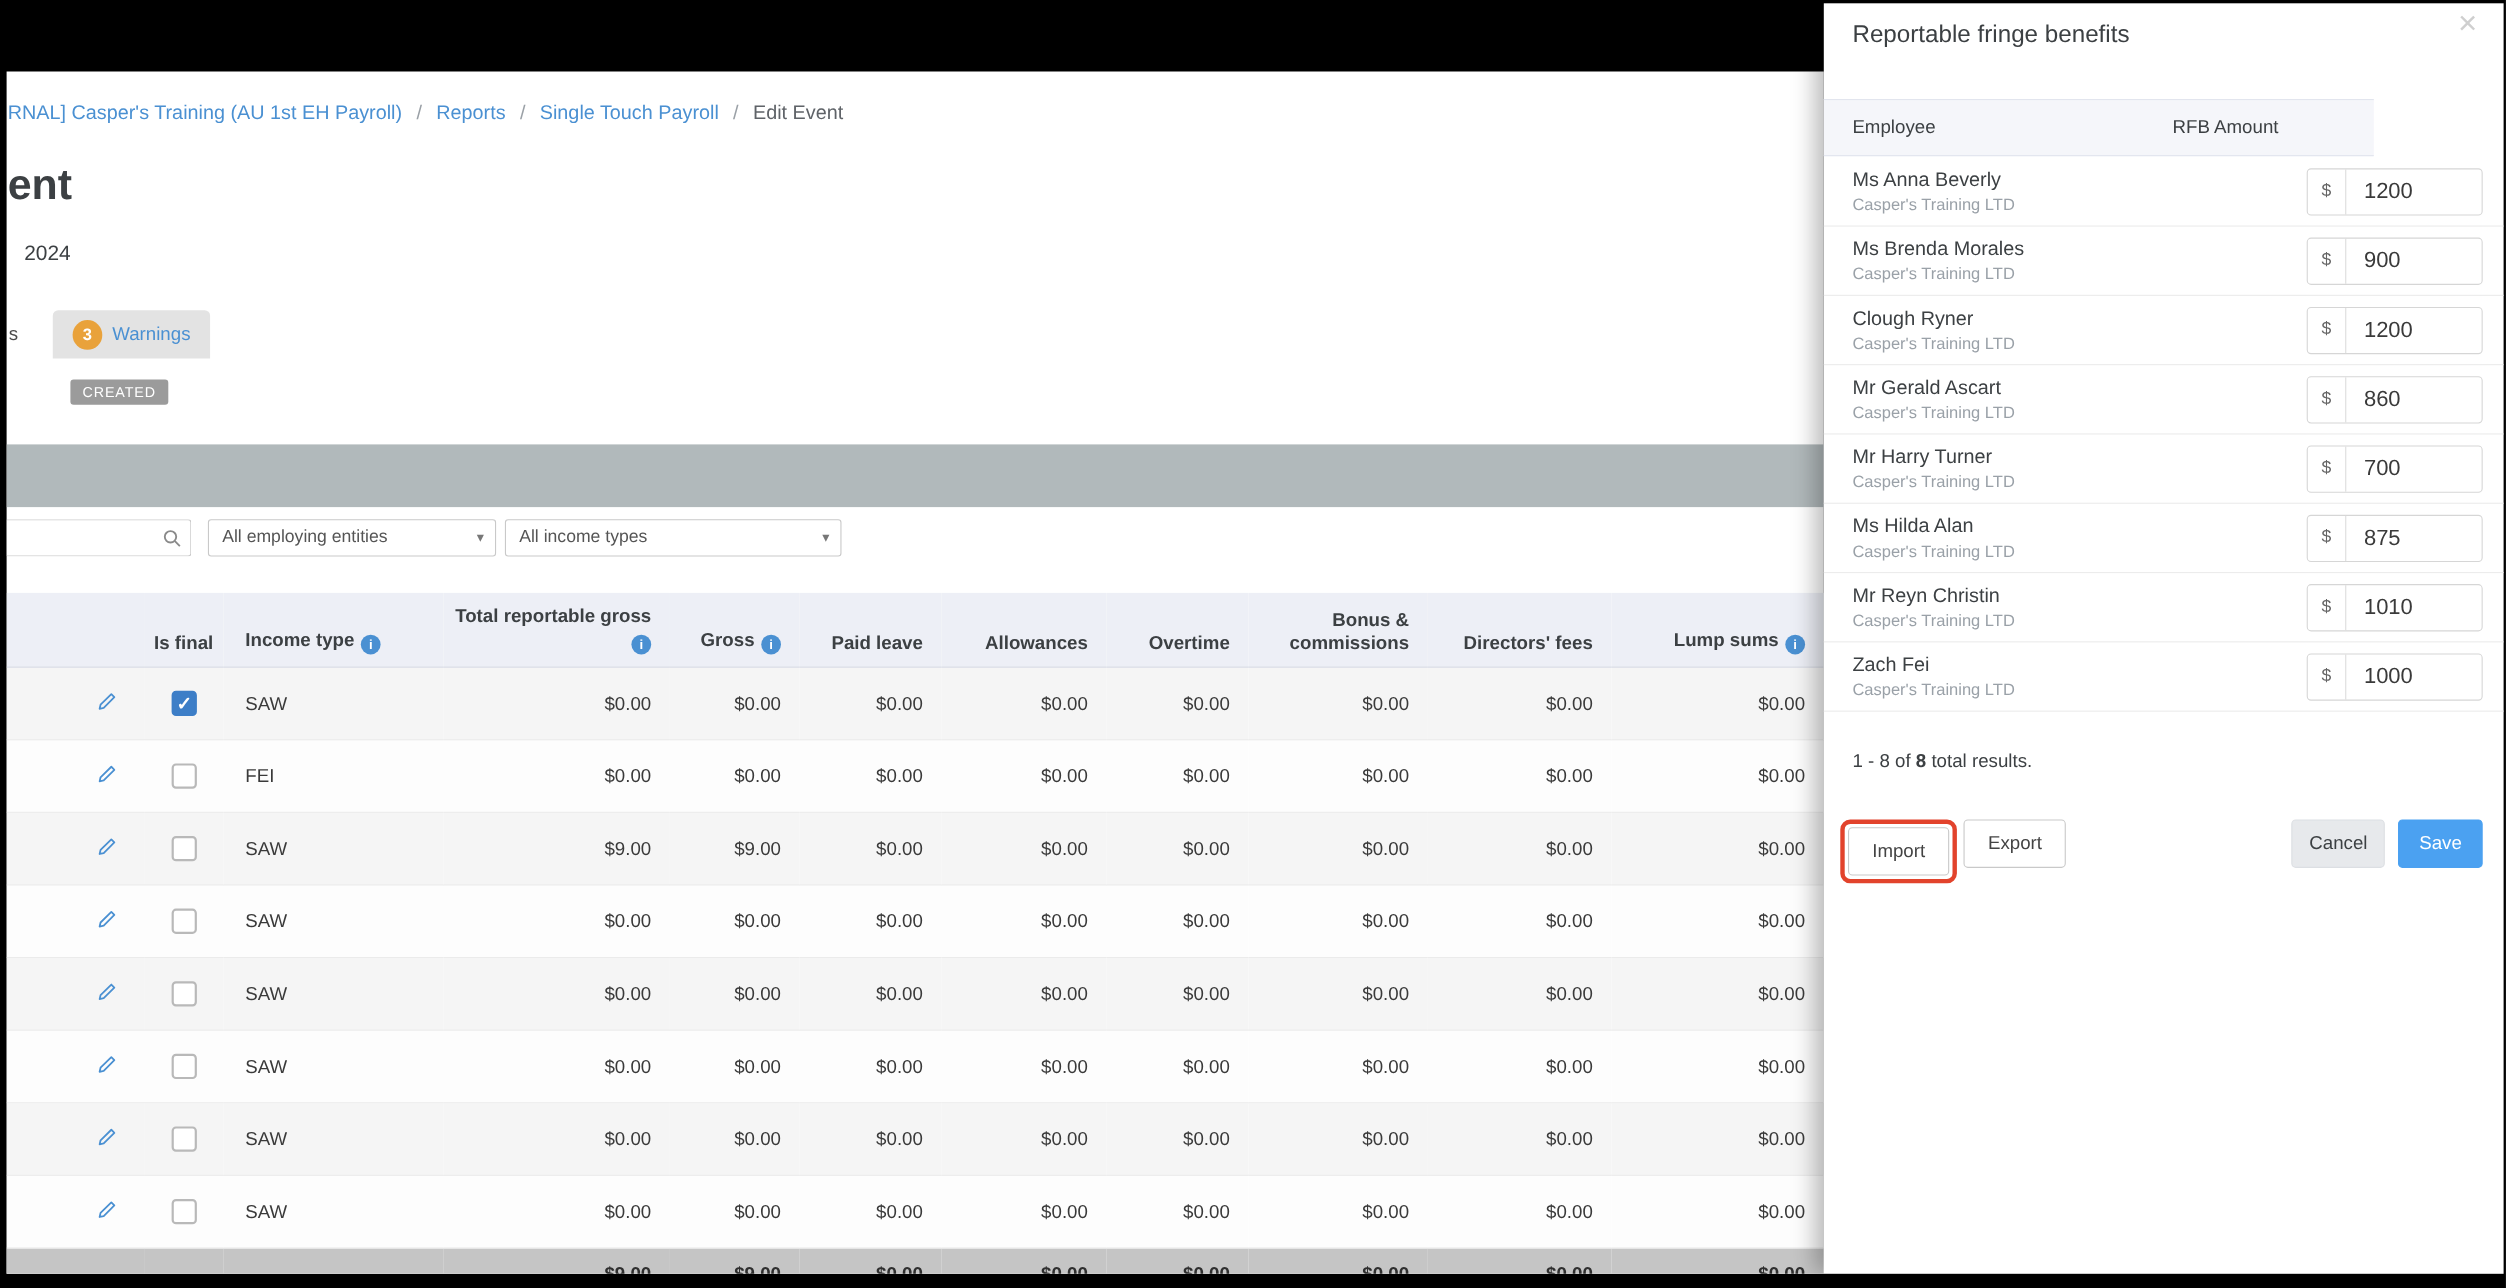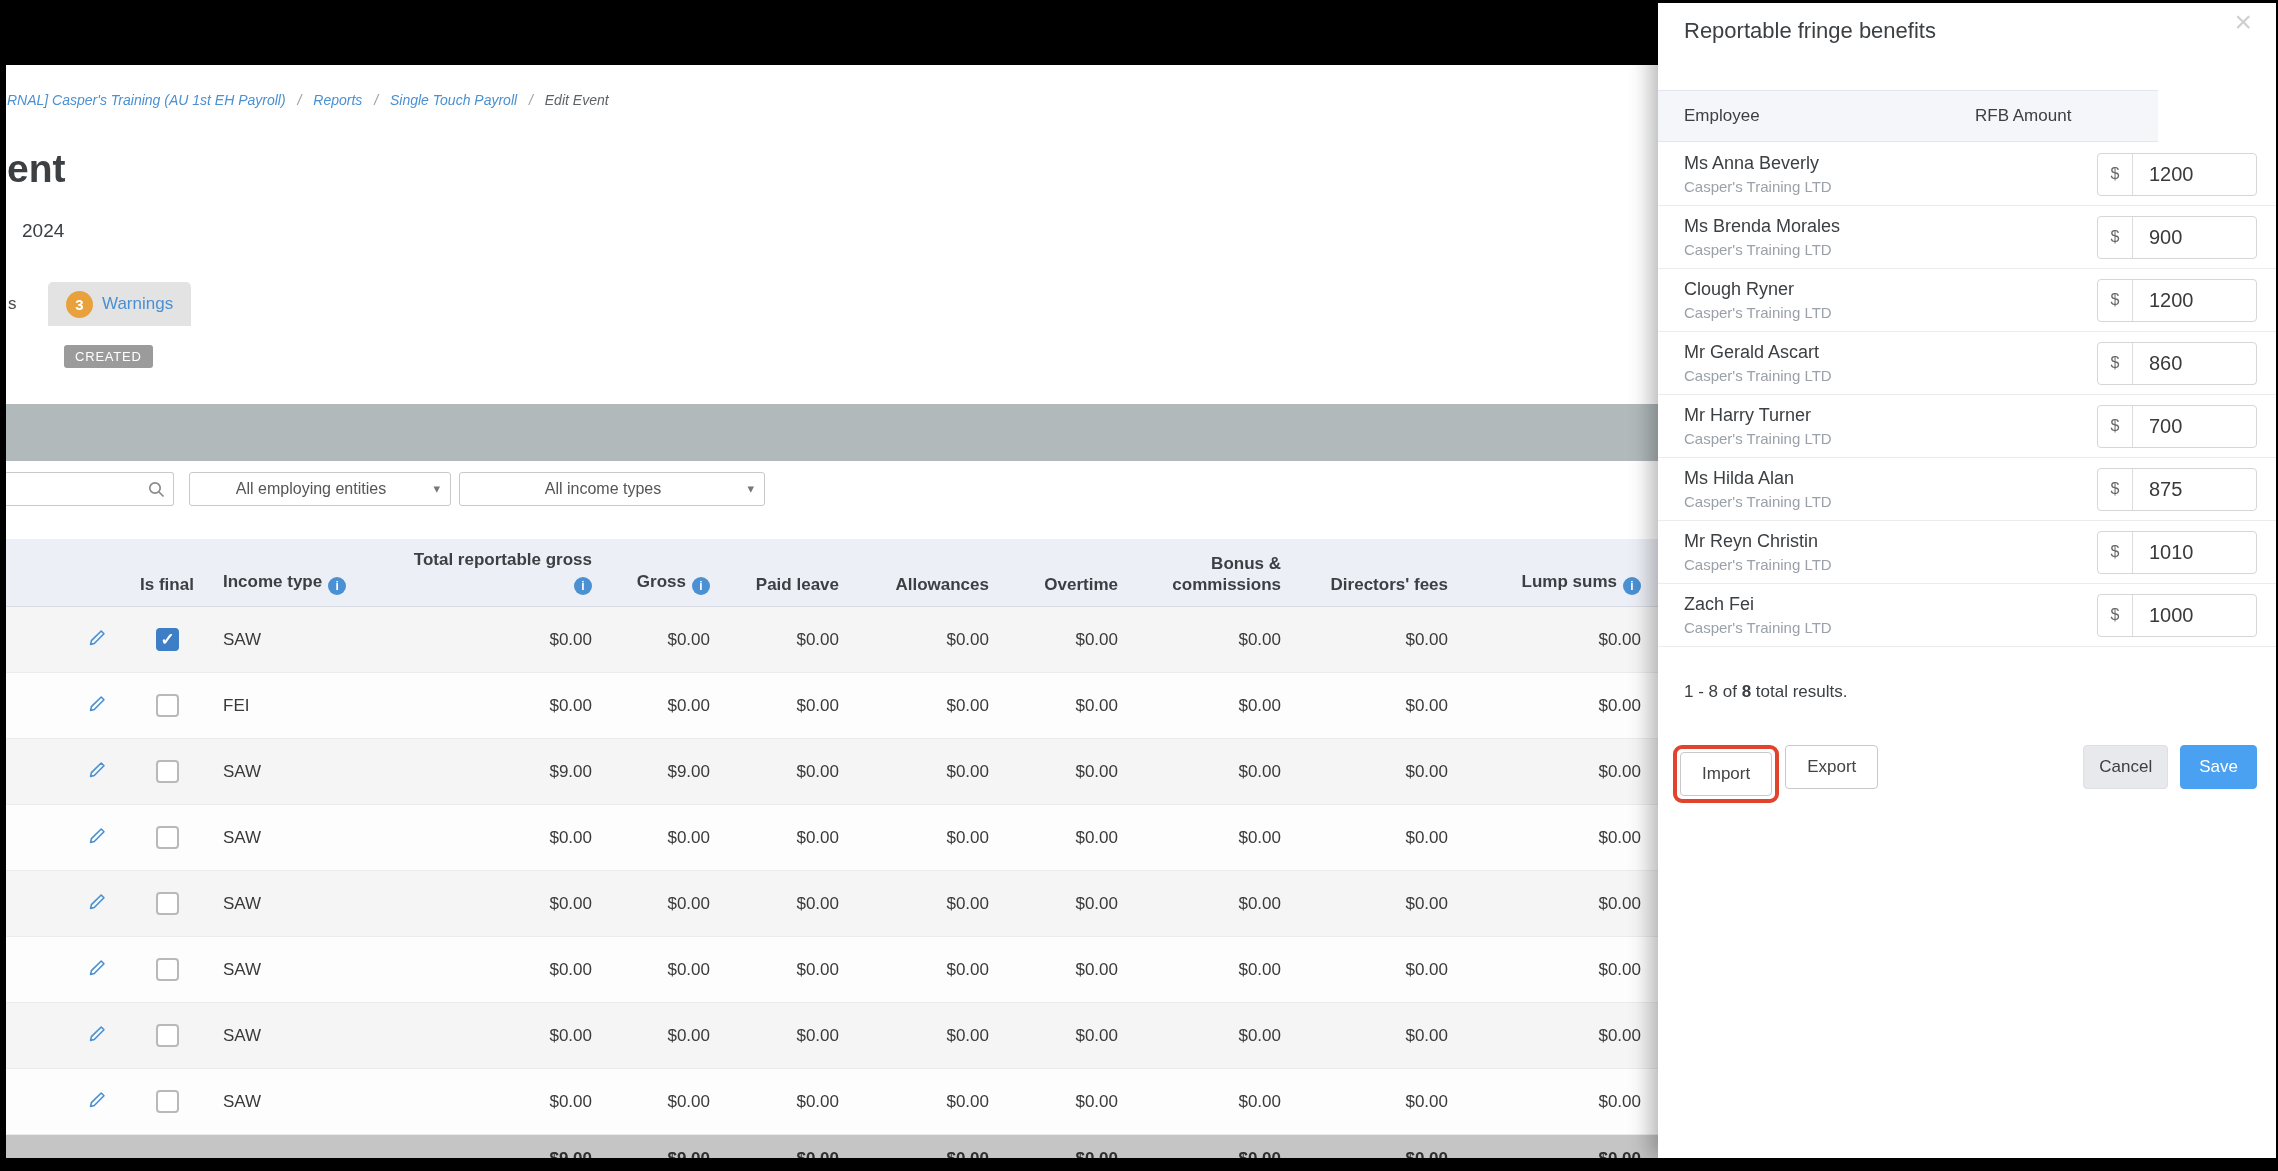--- a/index.html
+++ b/index.html
@@ -3,21 +3,21 @@
 <meta charset="utf-8">
 <style>
   html,body{margin:0;padding:0;}
   body{width:2278px;height:1171px;background:#000;position:relative;overflow:hidden;
        font-family:"Liberation Sans", sans-serif;}
   #screen{position:absolute;inset:0;background:#000;}
 
   
   .main{position:absolute;left:6px;top:65px;width:1652px;height:1093px;background:#fff;overflow:hidden;}
 
-  .breadcrumb{position:absolute;left:1px;top:27px;font-size:14px;white-space:nowrap;font-style:italic;}
+  .breadcrumb{position:absolute;left:1px;top:27px;font-size:18px;white-space:nowrap;}
   .crumb-link{color:#4a90d2;cursor:pointer;}
   .crumb-sep{color:#9aa0a6;margin:0 8px;}
   .crumb-current{color:#5f6368;}
 
   .heading{position:absolute;left:1px;top:82px;font-size:39px;font-weight:700;color:#3c4043;}
   .subheading{position:absolute;left:16px;top:155px;font-size:19px;color:#3c4043;}
 
   .tabs{position:absolute;left:0;top:217px;width:600px;height:44px;}
   .partial-tab{position:absolute;left:2px;top:0;height:44px;display:flex;align-items:center;
                font-size:17px;color:#4a4a4a;}
@@ -31,21 +31,21 @@
                 letter-spacing:.8px;padding:4px 11px;border-radius:3px;}
 
   .gray-band{position:absolute;left:0;top:339px;width:1652px;height:57px;background:#b1b9bb;}
 
   .search-box{position:absolute;left:0;top:407px;width:168px;height:34px;background:#fff;
               border:1px solid #c9c9c9;border-left:none;border-radius:0 3px 3px 0;box-sizing:border-box;}
   .search-box svg{position:absolute;right:7px;top:7px;}
 
   .dropdown{position:absolute;top:407px;height:34px;border:1px solid #c9c9c9;border-radius:3px;
             background:#fff;display:flex;align-items:center;padding:0 30px 0 12px;font-size:16px;
-            color:#555;box-sizing:border-box;cursor:pointer;justify-content:center;}
+            color:#555;box-sizing:border-box;cursor:pointer;}
   .dd1{left:183px;width:262px;}
   .dd2{left:453px;width:306px;}
   .caret{position:absolute;right:10px;top:8px;color:#777;font-size:13px;}
 
   
   .stp-table{position:absolute;left:0;top:474px;width:1652px;border-collapse:collapse;table-layout:fixed;}
   .stp-table th{background:#edeff6;height:55px;vertical-align:bottom;font-size:17px;font-weight:700;
                 color:#3c4043;border-bottom:1px solid #d8dbe4;padding-bottom:11px;line-height:1.25;}
   .stp-table th.left{text-align:left;padding-left:20px;}
   .stp-table th.right{text-align:right;padding-right:17px;}

